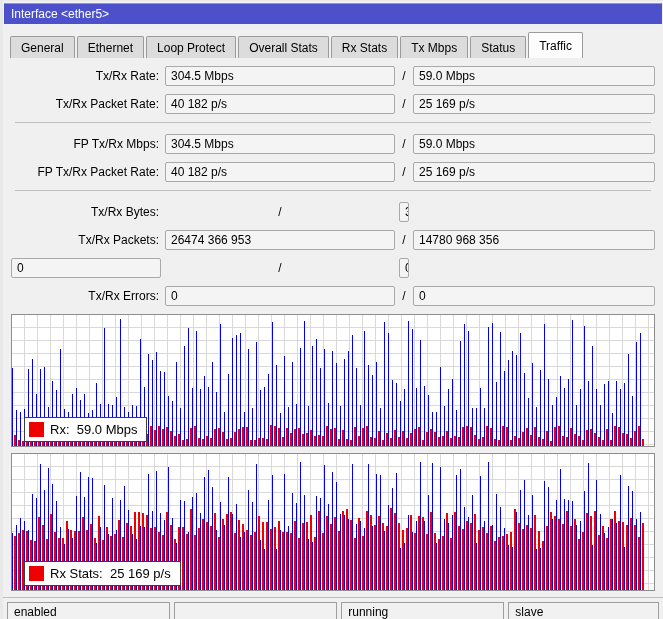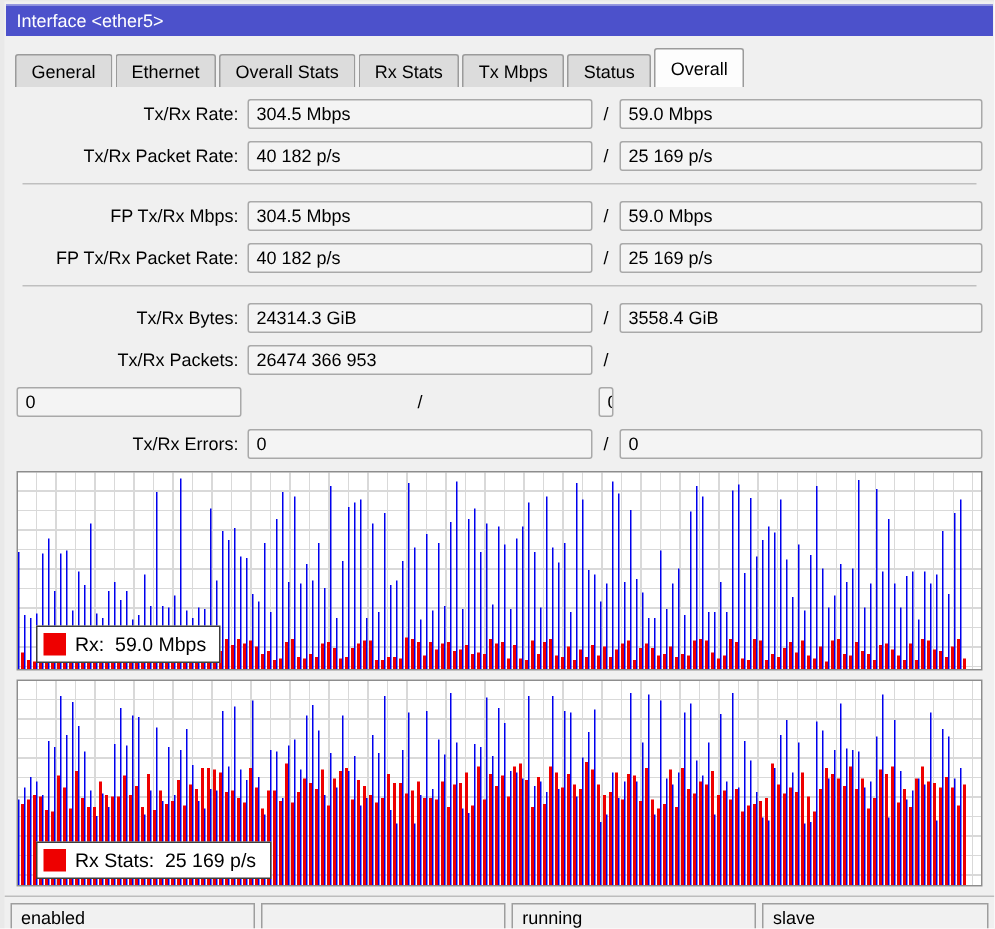--- a/index.html
+++ b/index.html
@@ -139,25 +139,26 @@
 
 <div class="window">
 
   <div class="titlebar">
     <span>Interface &lt;ether5&gt;</span>
   </div>
 
   <div class="tabbar">
     <div class="tab">General</div>
     <div class="tab">Ethernet</div>
+    <div class="tab">Loop Protect</div>
     <div class="tab">Overall Stats</div>
     <div class="tab">Rx Stats</div>
     <div class="tab">Tx Mbps</div>
     <div class="tab">Status</div>
-    <div class="tab active">Overall</div>
+    <div class="tab active">Traffic</div>
   </div>
 
   <div class="content">
 
     <div class="row">
       <span class="lbl">Tx/Rx Rate:</span>
       <div class="field">304.5 Mbps</div>
       <span class="slash">/</span>
       <div class="field">59.0 Mbps</div>
     </div>
@@ -182,29 +183,29 @@
       <span class="lbl">FP Tx/Rx Packet Rate:</span>
       <div class="field">40 182 p/s</div>
       <span class="slash">/</span>
       <div class="field">25 169 p/s</div>
     </div>
 
     <hr class="sep">
 
     <div class="row">
       <span class="lbl">Tx/Rx Bytes:</span>
-      <div class="field">24314.3 GiB</div>
       <span class="slash">/</span>
       <div class="field">3558.4 GiB</div>
     </div>
 
     <div class="row">
       <span class="lbl">Tx/Rx Packets:</span>
       <div class="field">26474 366 953</div>
       <span class="slash">/</span>
+      <div class="field">14780 968 356</div>
     </div>
 
     <div class="row">
       <div class="field">0</div>
       <span class="slash">/</span>
       <div class="field">0</div>
     </div>
 
     <div class="row">
       <span class="lbl">Tx/Rx Errors:</span>

